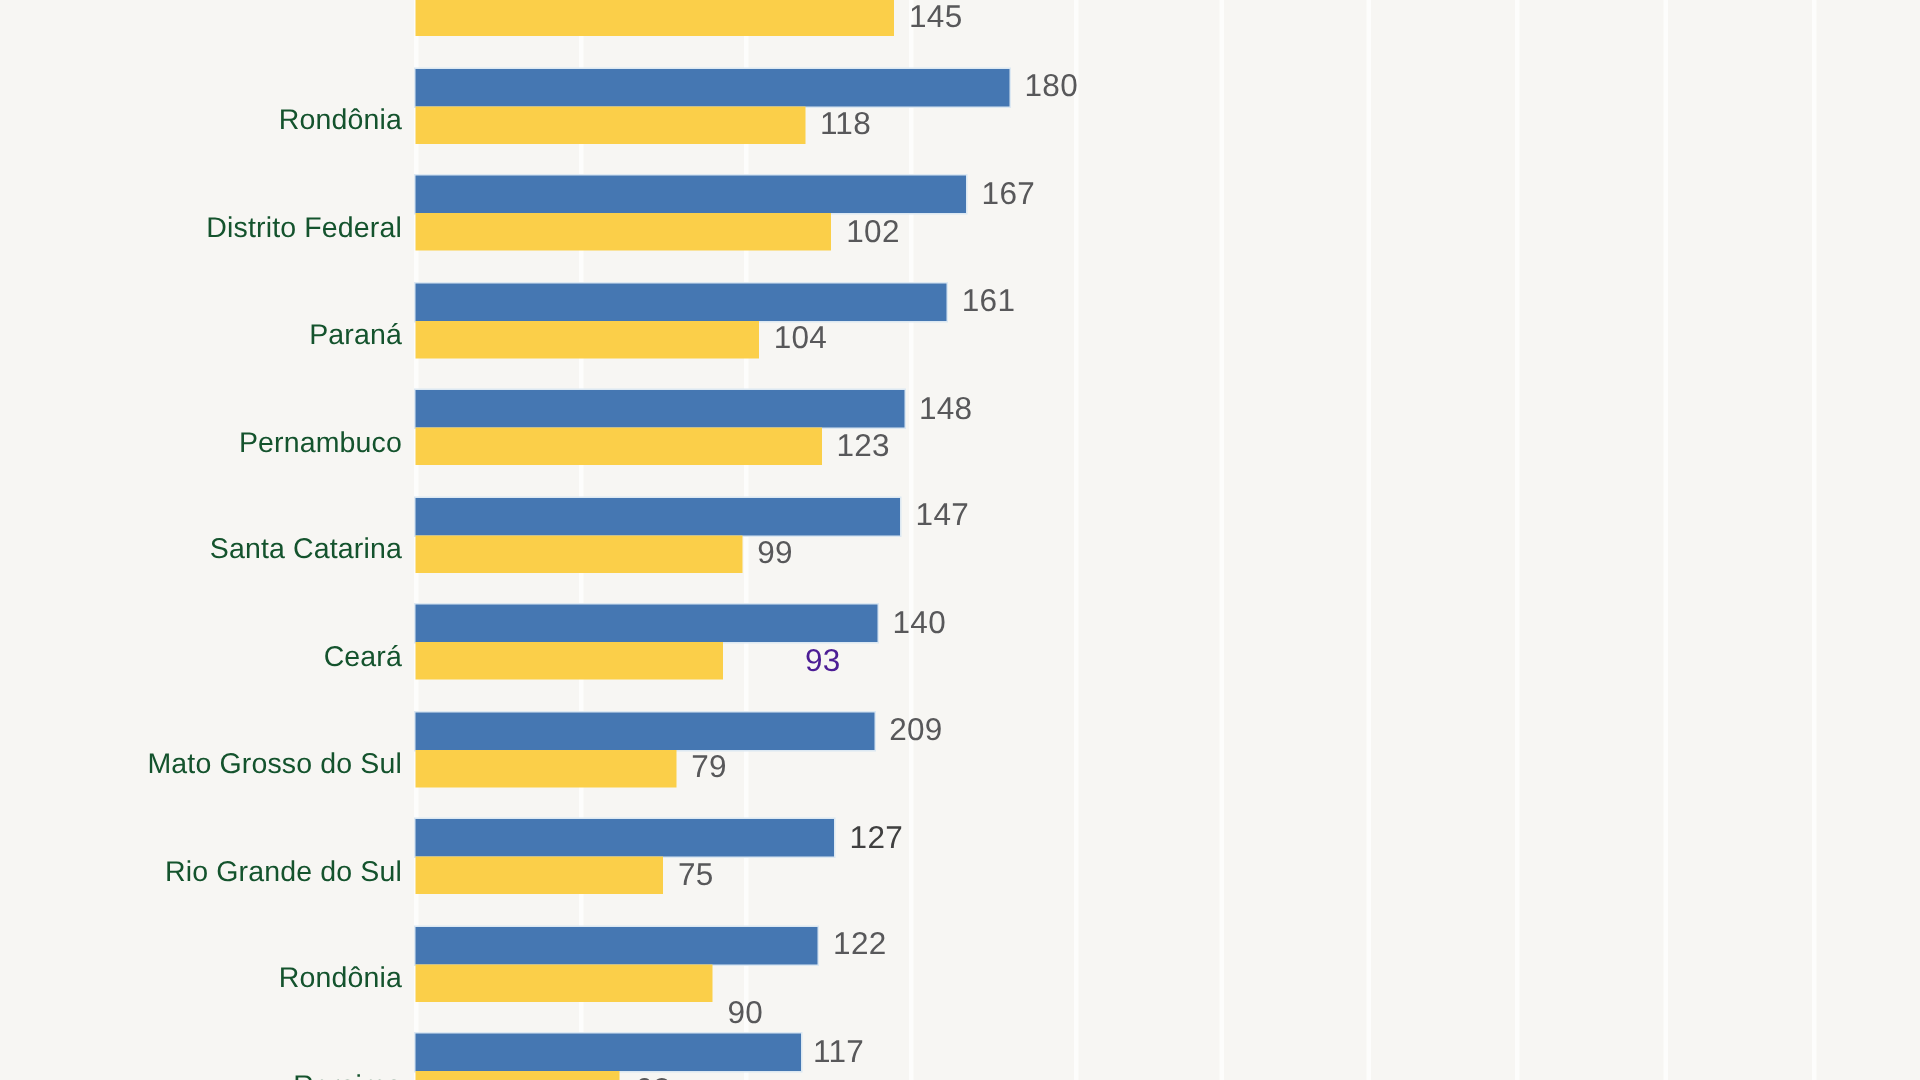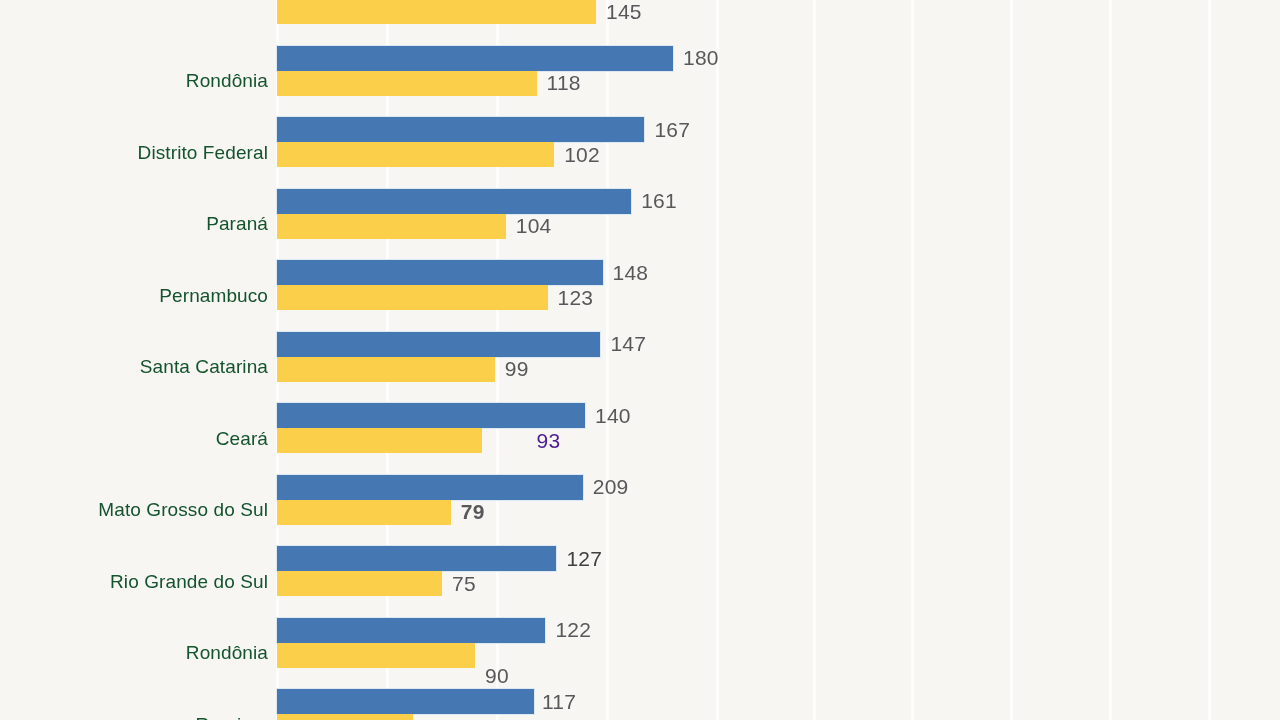--- a/index.html
+++ b/index.html
@@ -204,21 +204,21 @@
       </div>
       <div class="group">
         <div class="cat-label">Mato Grosso do Sul</div>
         <div class="bars">
           <div class="barrow blue">
             <div class="bar blue" style="width: 305.8px; background: rgb(69, 119, 178);"></div>
             <div class="val" style="left: 315.8px; color: rgb(88, 88, 90);">209</div>
           </div>
           <div class="barrow yellow">
             <div class="bar yellow" style="width: 173.8px; background: rgb(251, 207, 73);"></div>
-            <div class="val" style="left: 183.8px; color: rgb(88, 88, 90); font-weight: bold;">79</div>
+            <div class="val" style="left: 183.8px; color: rgb(88, 88, 90);">79</div>
           </div>
         </div>
       </div>
       <div class="group">
         <div class="cat-label">Rio Grande do Sul</div>
         <div class="bars">
           <div class="barrow blue">
             <div class="bar blue" style="width: 279.4px; background: rgb(69, 119, 178);"></div>
             <div class="val" style="left: 289.4px; color: #404040;">127</div>
           </div>

